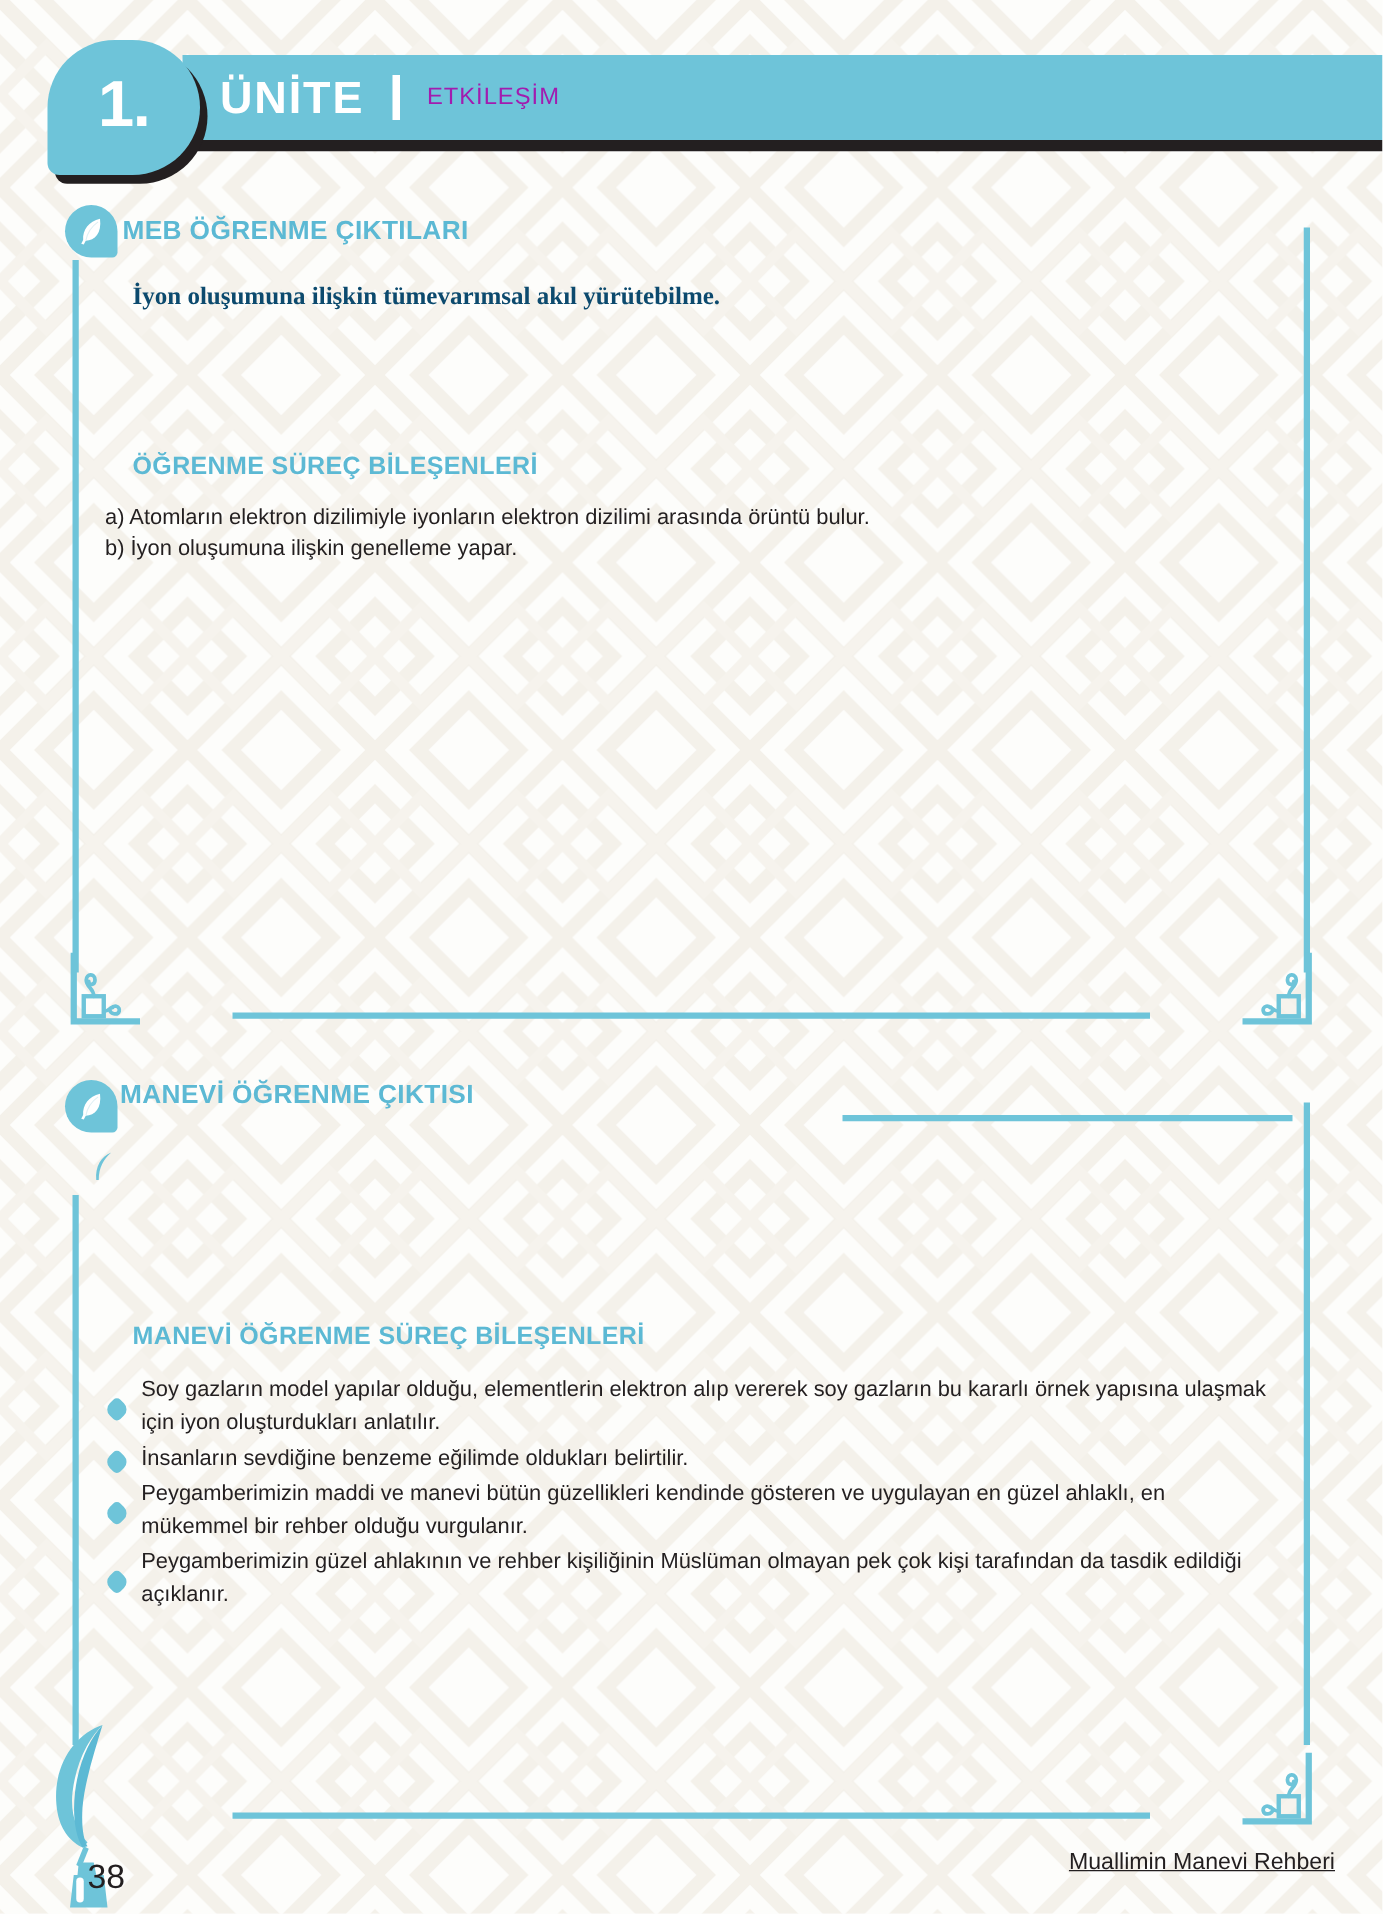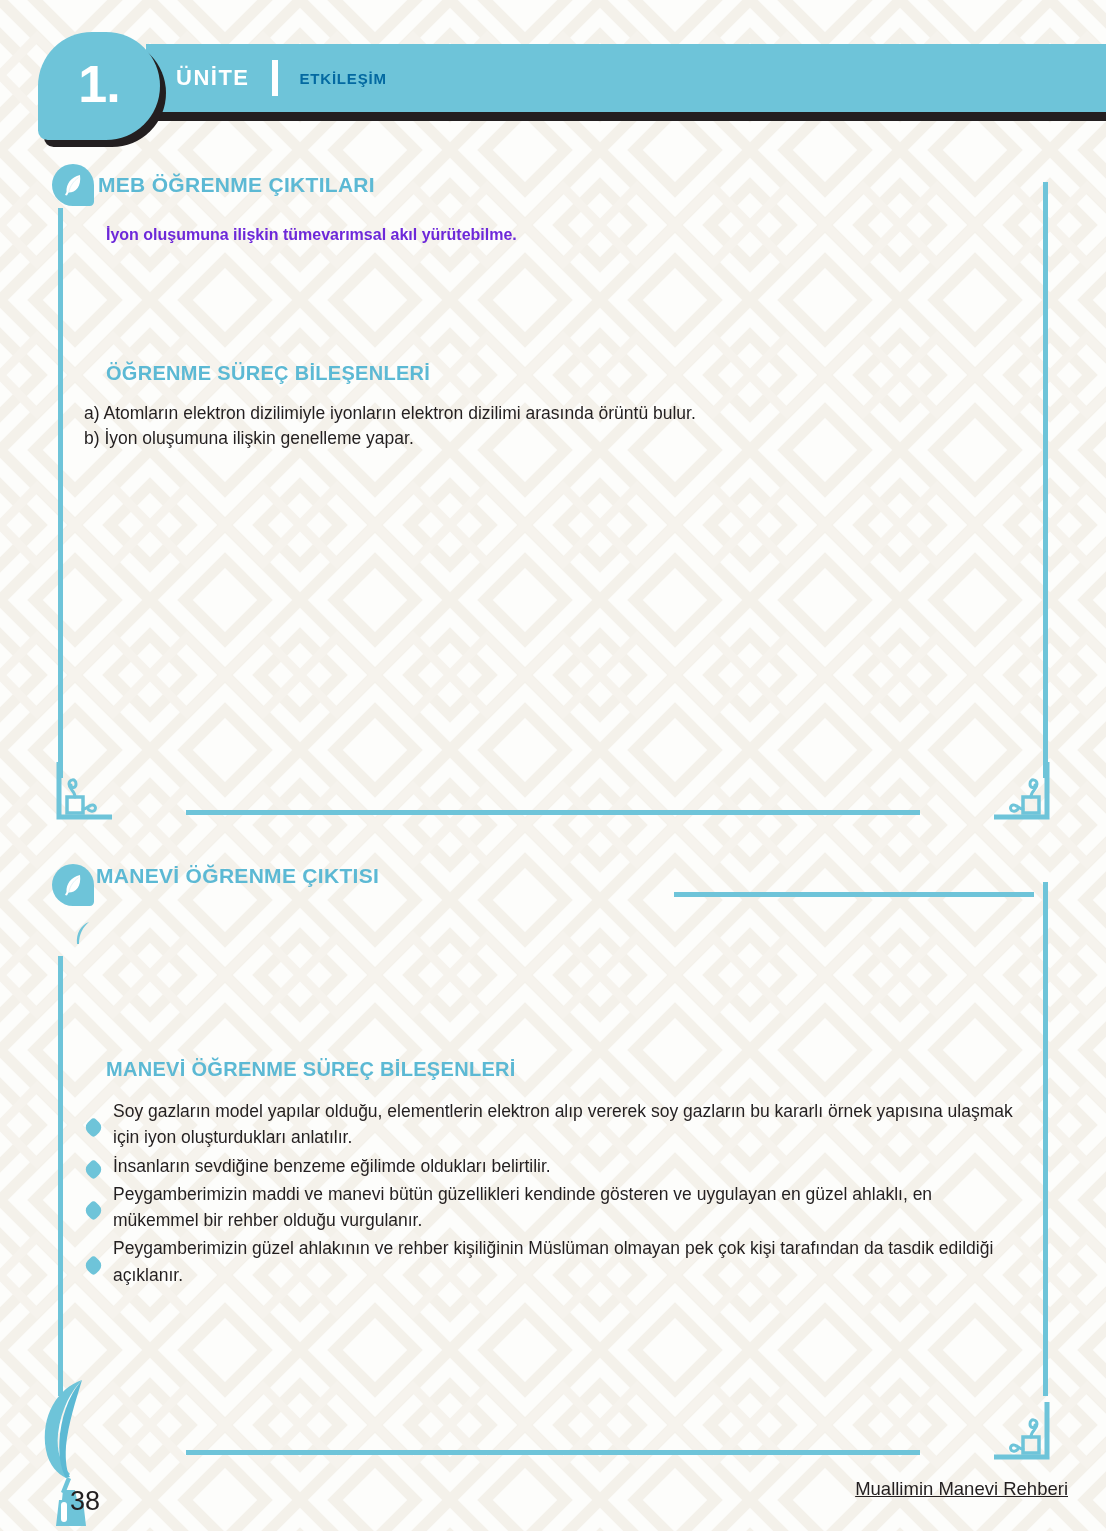--- a/index.html
+++ b/index.html
@@ -84,33 +84,33 @@
     left: 176px;
     top: 12px;
     height: 68px;
     display: flex;
     align-items: center;
     gap: 22px;
     z-index: 4;
   }
   .header-unite {
     color: #ffffff;
-    font-size: 22px;
+    font-size: 36px;
     font-weight: bold;
     letter-spacing: 1.5px;
   }
   .header-div {
     width: 6px;
     height: 36px;
     background: #ffffff;
   }
   .header-topic {
-    color: #0369a1;
-    font-size: 15px;
-    font-weight: bold;
+    color: #a21caf;
+    font-size: 19px;
+    font-weight: normal;
     letter-spacing: 0.8px;
   }
 
   
   .teal-head {
     color: #5cb9d4;
     font-weight: bold;
     letter-spacing: 0.3px;
   }
 
@@ -175,23 +175,24 @@
   .sure-rule {
     height: 5px;
     background: #6ec4d9;
   }
 
   .meb-outcome {
     position: absolute;
     left: 48px;
     top: 58px;
     width: 880px;
-    font-size: 16px;
+    font-size: 20px;
     font-weight: bold;
-    color: #6d28d9;
+    color: #0c4a6e;
+    font-family: Liberation Serif, serif;
   }
 
   .surec-head {
     position: absolute;
     left: 48px;
     top: 194px;
     font-size: 20px;
   }
   .surec-list {
     position: absolute;

